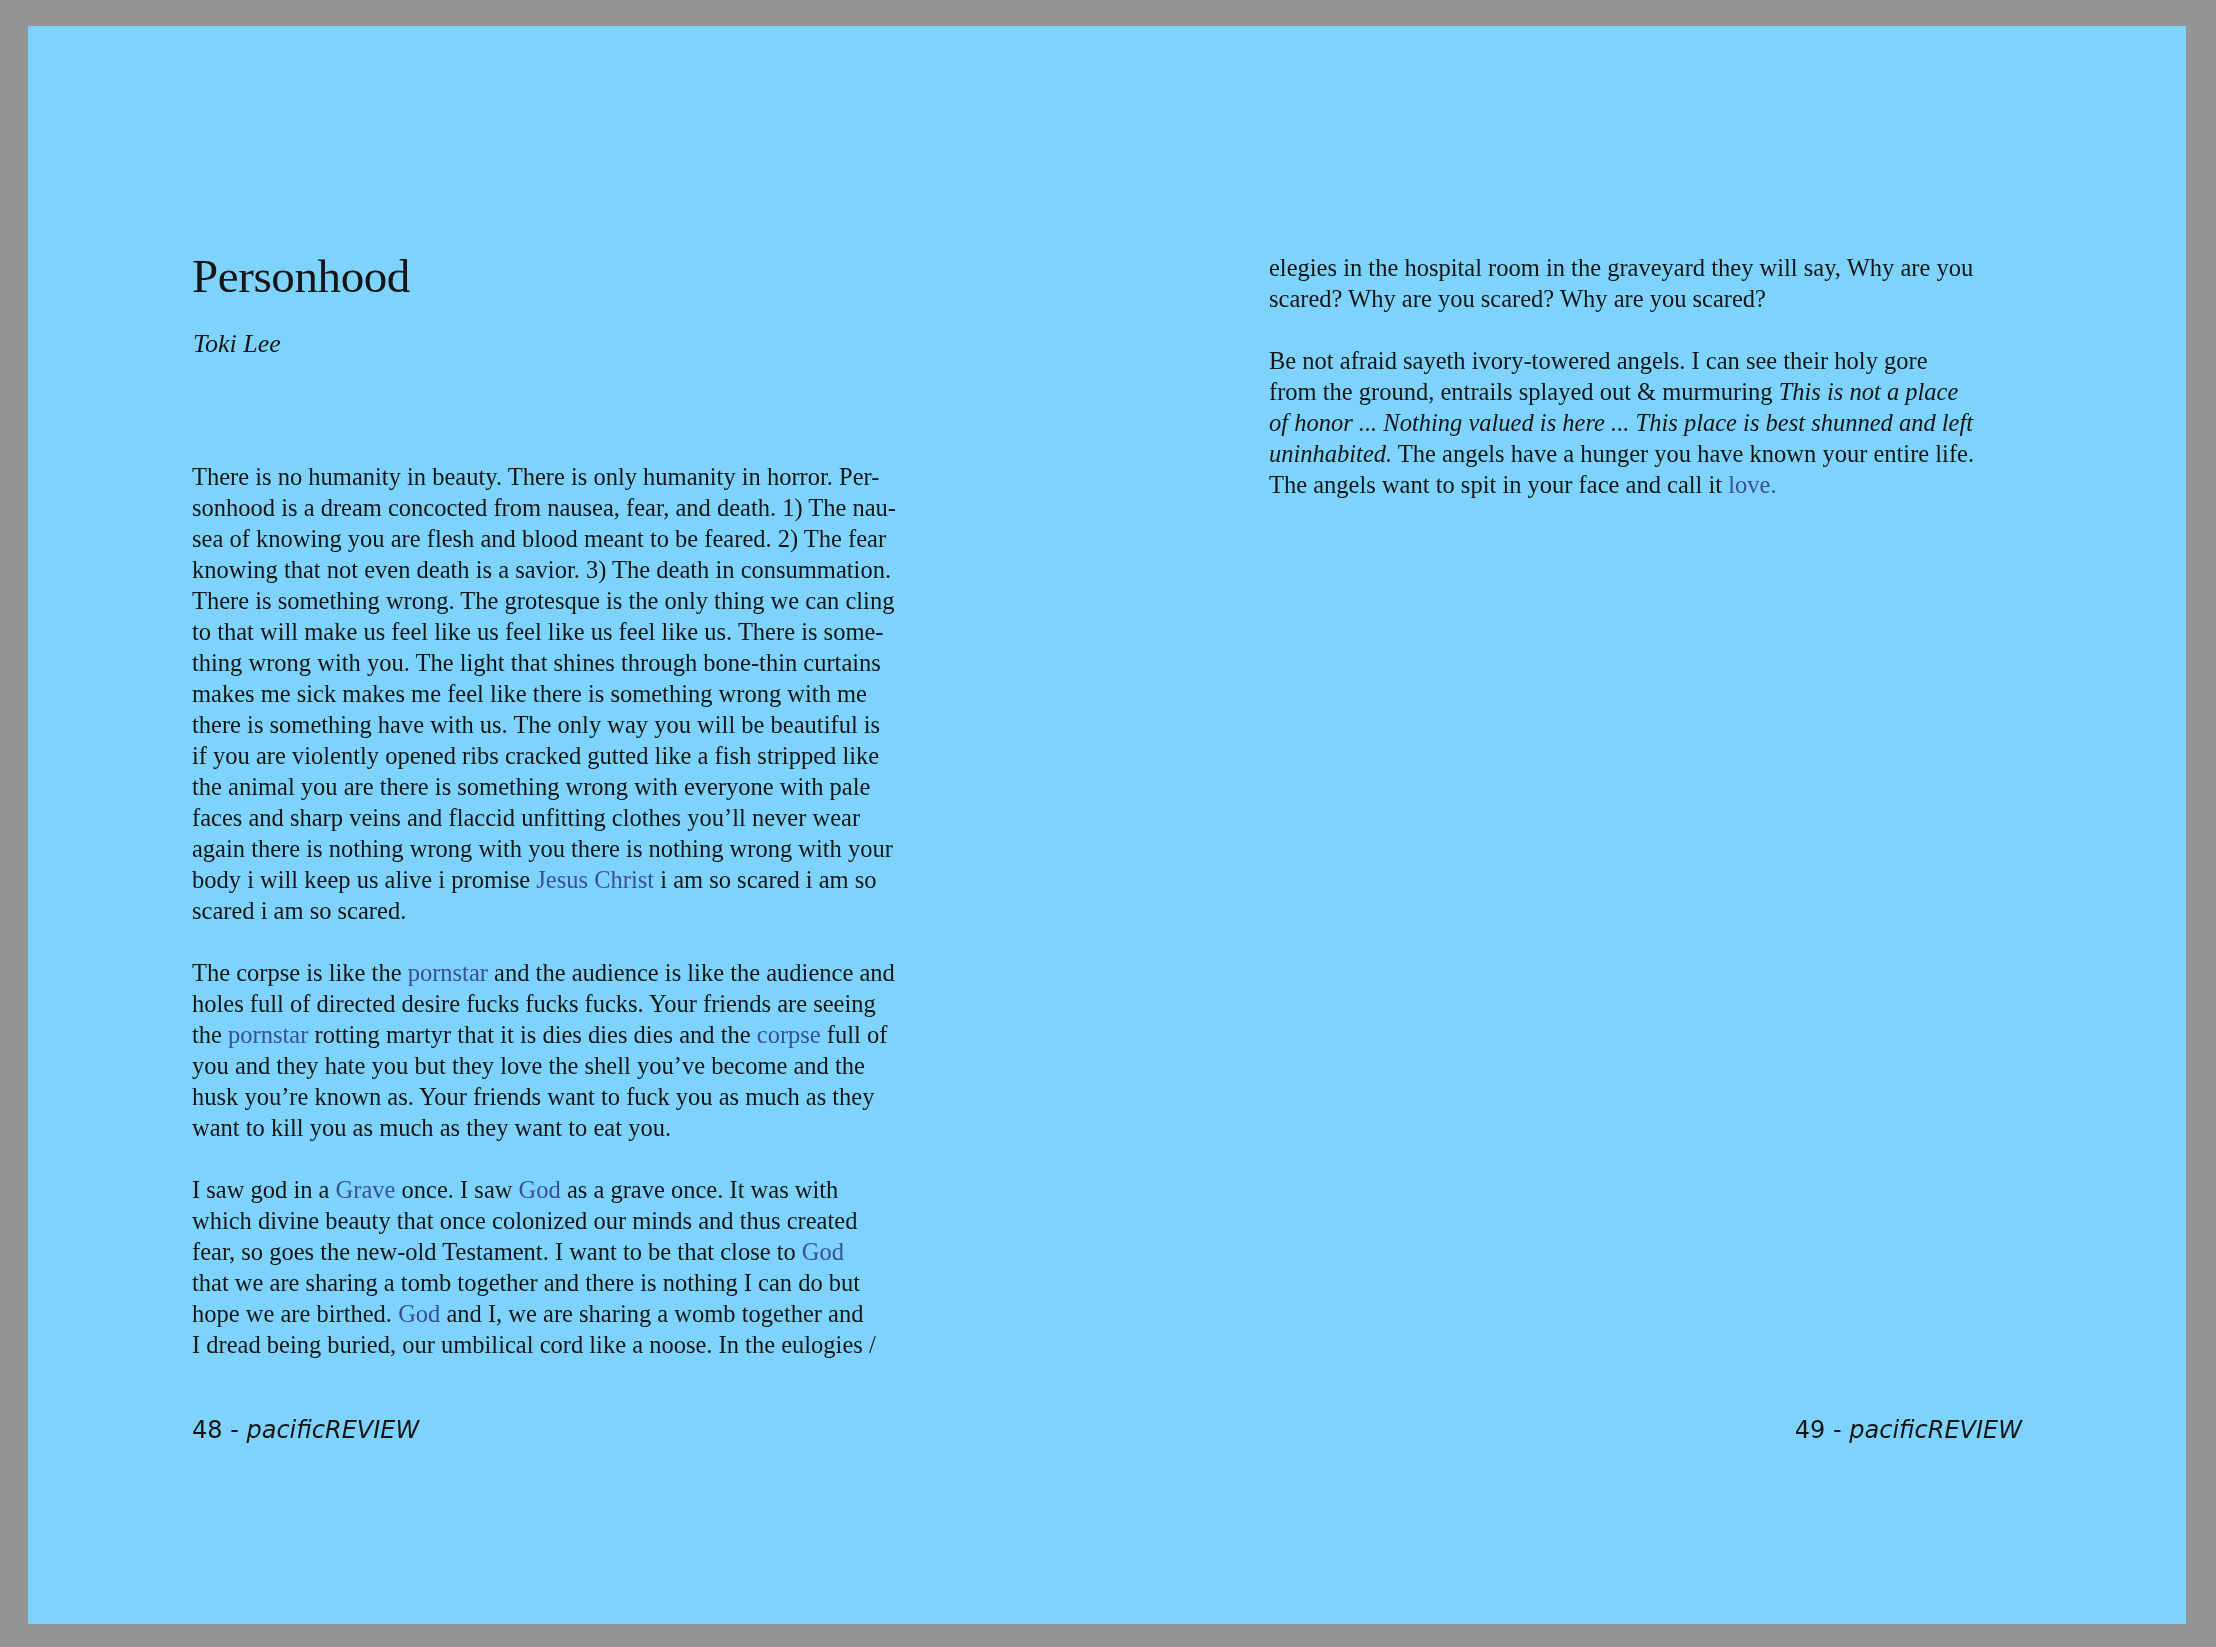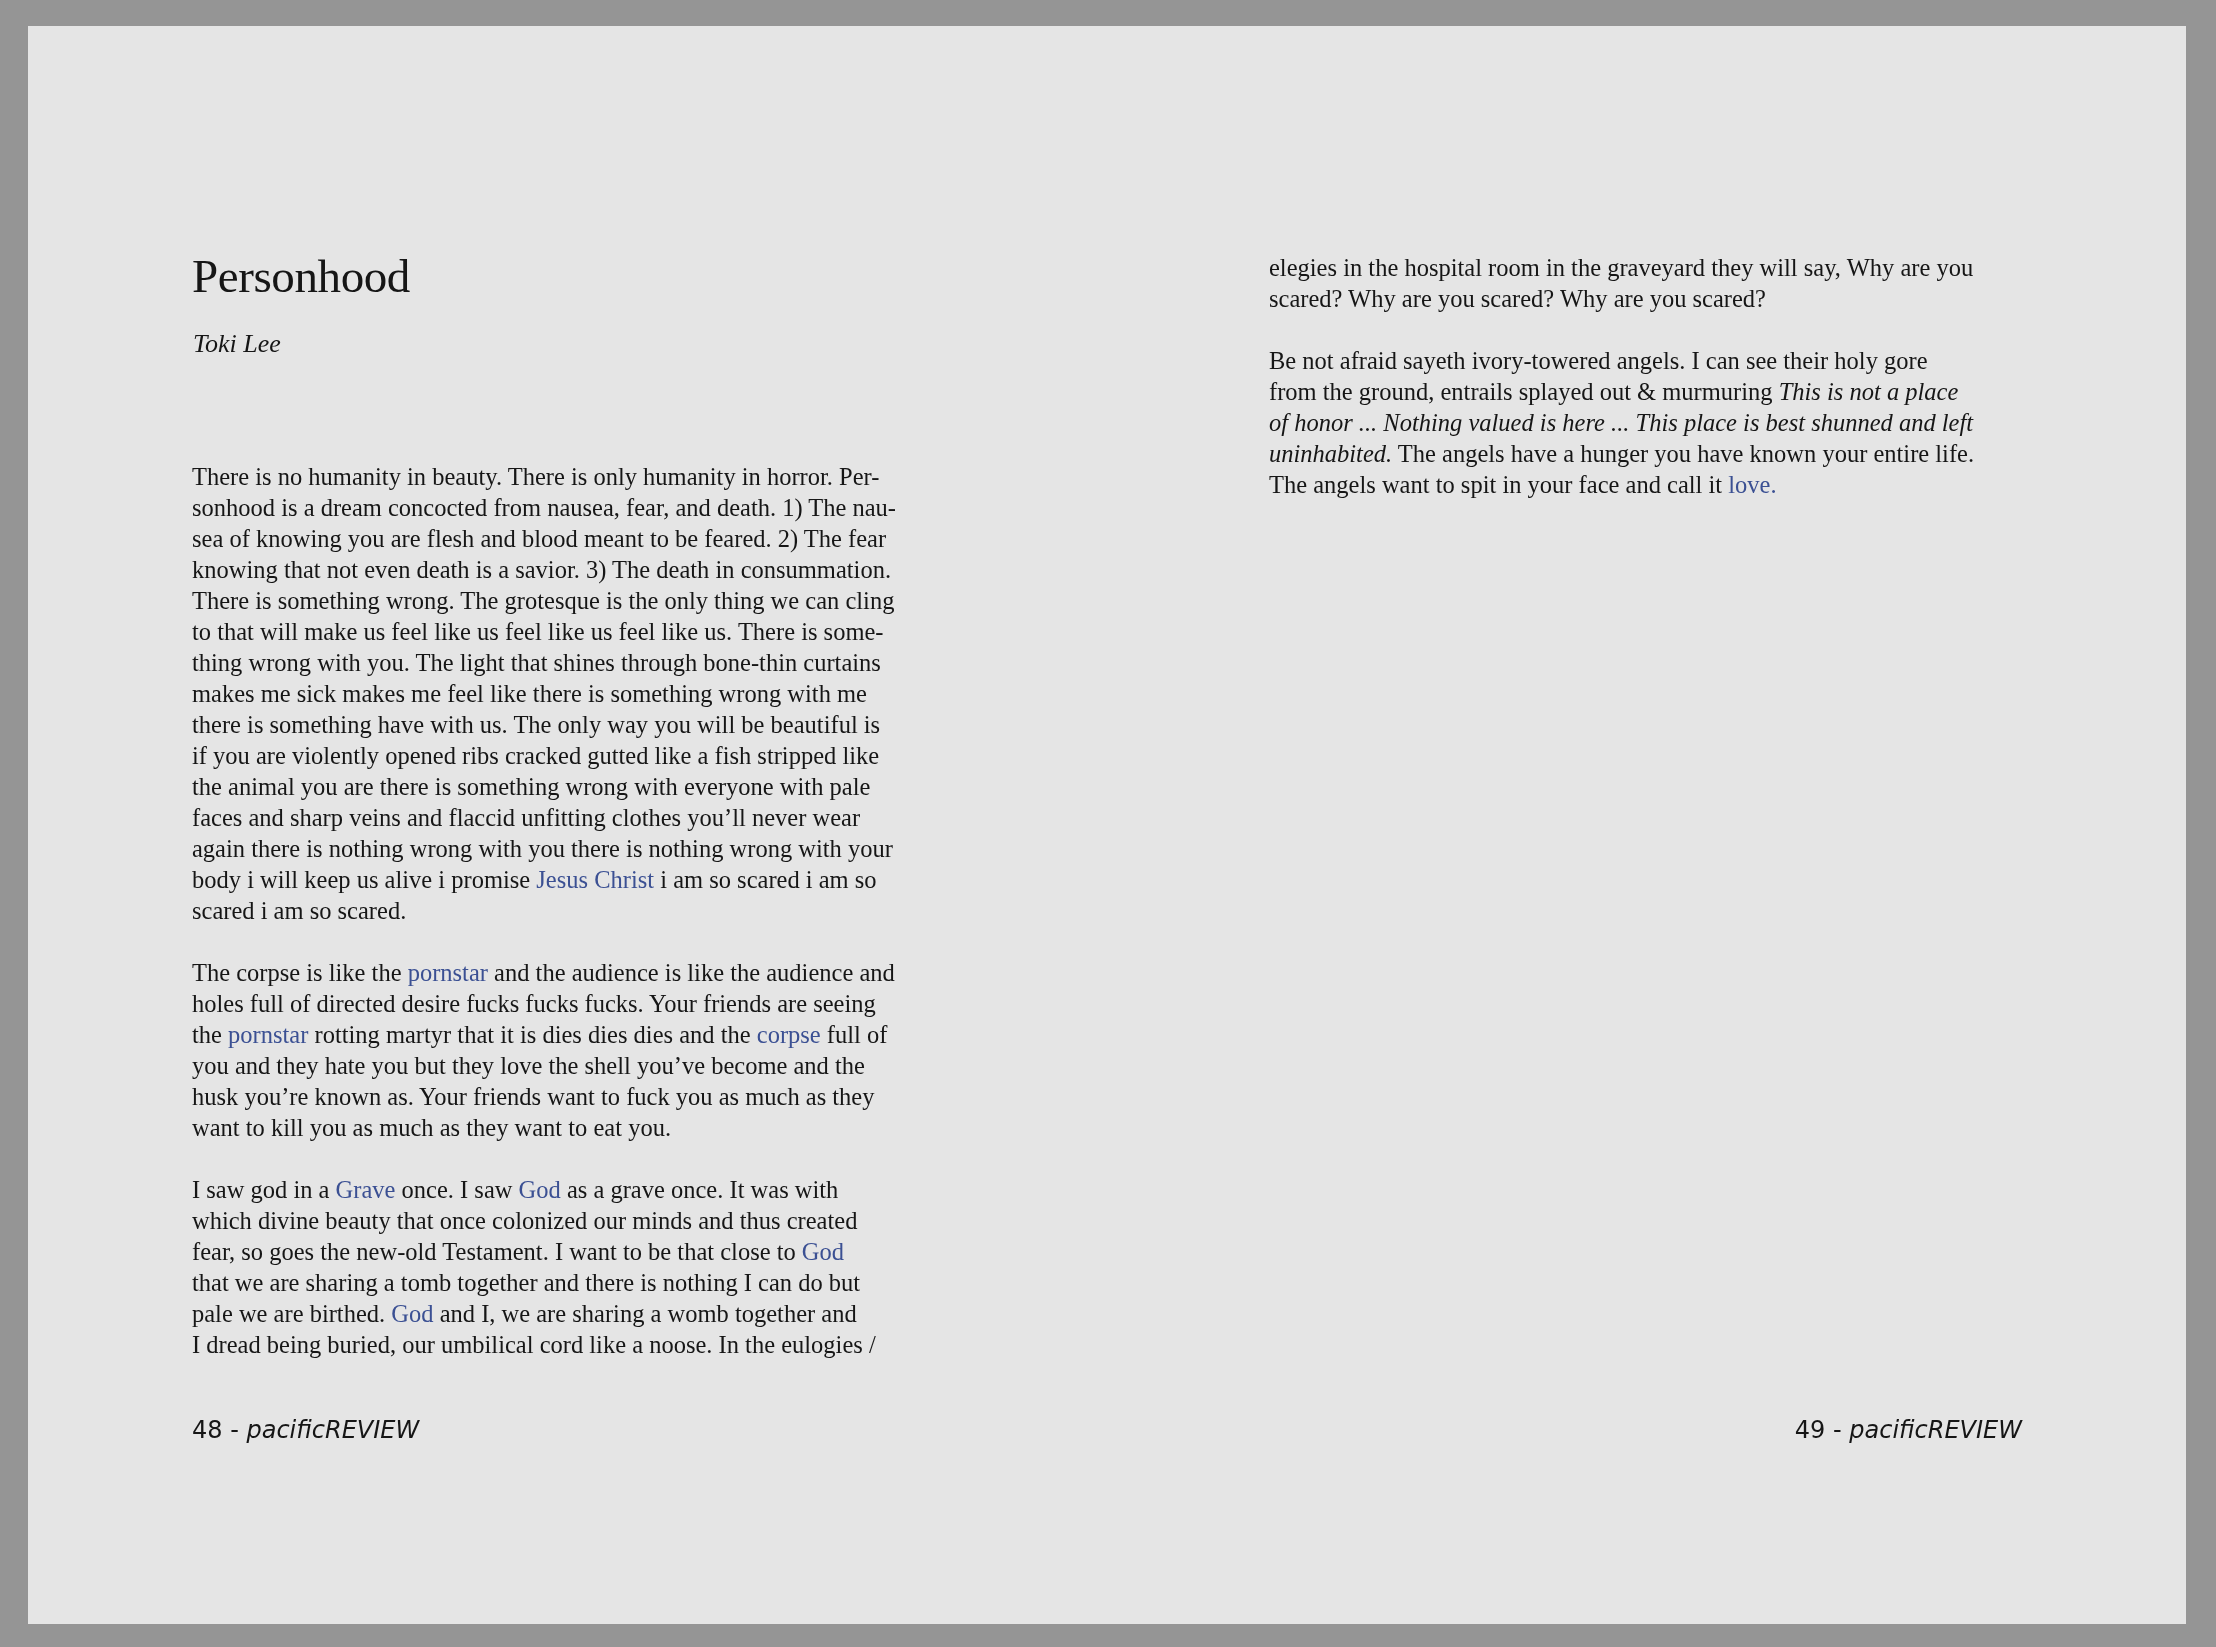--- a/index.html
+++ b/index.html
@@ -6,21 +6,21 @@
   body {
     width: 2216px; height: 1648px;
     background: #959595;
     position: relative;
     overflow: hidden;
   }
   .page {
     position: absolute;
     left: 28px; top: 26px;
     width: 2158px; height: 1598px;
-    background: #e5e5e5;
+    background: #7dd3fc;
   }
   .serif { font-family: "Liberation Serif", "DejaVu Serif", serif; color: #161616; }
   .title {
     position: absolute; left: 164px; top: 221px;
     font-size: 47px; line-height: 58px; font-weight: normal; margin: 0;
     letter-spacing: -0.4px;
   }
   .author {
     position: absolute; left: 165px; top: 301px;
     font-size: 26px; line-height: 33px; font-style: italic;
@@ -76,21 +76,21 @@
         <span class="line"><span>the </span><span class="link" style="color: rgb(59, 80, 147);">pornstar</span><span> rotting martyr that it is dies dies dies and the </span><span class="link" style="color: rgb(59, 80, 147);">corpse</span><span> full of</span></span>
         <span class="line"><span>you and they hate you but they love the shell you’ve become and the</span></span>
         <span class="line"><span>husk you’re known as. Your friends want to fuck you as much as they</span></span>
         <span class="line"><span>want to kill you as much as they want to eat you.</span></span>
       </div>
       <div class="para">
         <span class="line"><span>I saw god in a </span><span class="link" style="color: rgb(59, 80, 147);">Grave</span><span> once. I saw </span><span class="link" style="color: rgb(59, 80, 147);">God</span><span> as a grave once. It was with</span></span>
         <span class="line"><span>which divine beauty that once colonized our minds and thus created</span></span>
         <span class="line"><span>fear, so goes the new-old Testament. I want to be that close to </span><span class="link" style="color: rgb(59, 80, 147);">God</span></span>
         <span class="line"><span>that we are sharing a tomb together and there is nothing I can do but</span></span>
-        <span class="line"><span>pale we are birthed. </span><span class="link" style="color: rgb(59, 80, 147);">God</span><span> and I, we are sharing a womb together and</span></span>
+        <span class="line"><span>hope we are birthed. </span><span class="link" style="color: rgb(59, 80, 147);">God</span><span> and I, we are sharing a womb together and</span></span>
         <span class="line"><span>I dread being buried, our umbilical cord like a noose. In the eulogies /</span></span>
       </div>
     </div>
   <div class="col col-right serif" id="right-body">
       <div class="para">
         <span class="line"><span>elegies in the hospital room in the graveyard they will say, Why are you</span></span>
         <span class="line"><span>scared? Why are you scared? Why are you scared?</span></span>
       </div>
       <div class="para">
         <span class="line"><span>Be not afraid sayeth ivory-towered angels. I can see their holy gore</span></span>

